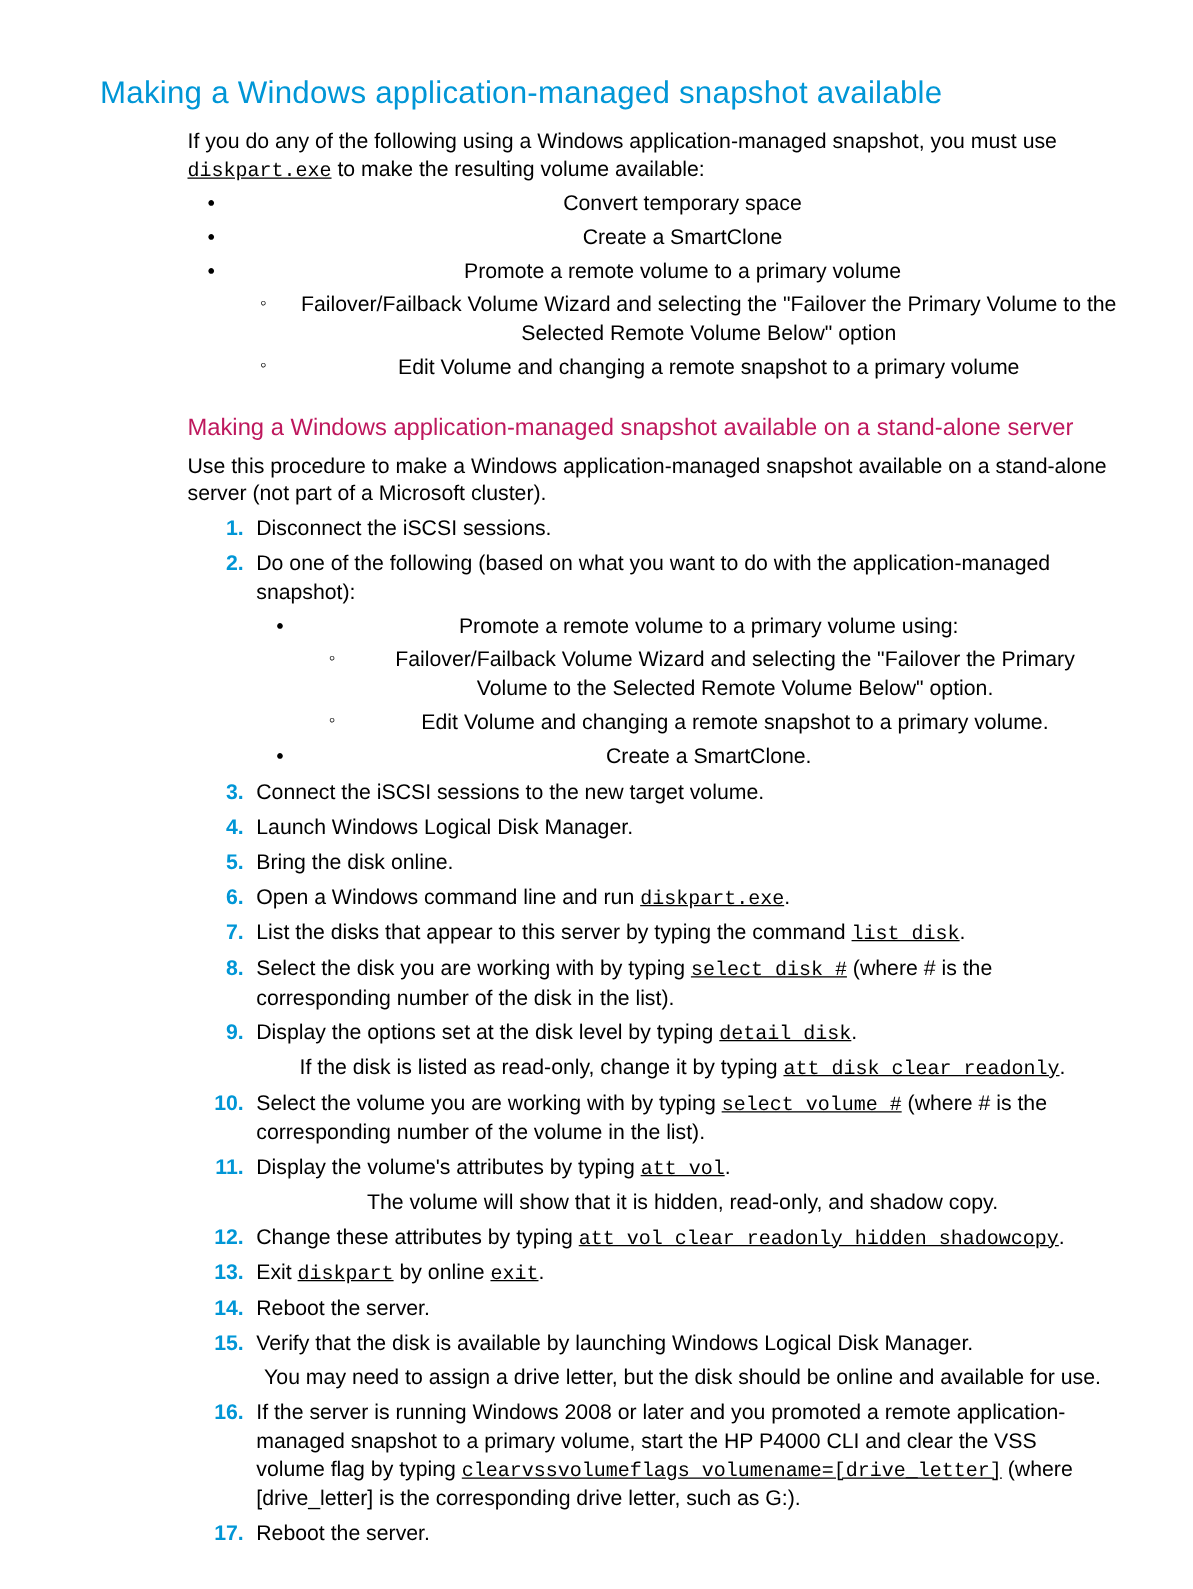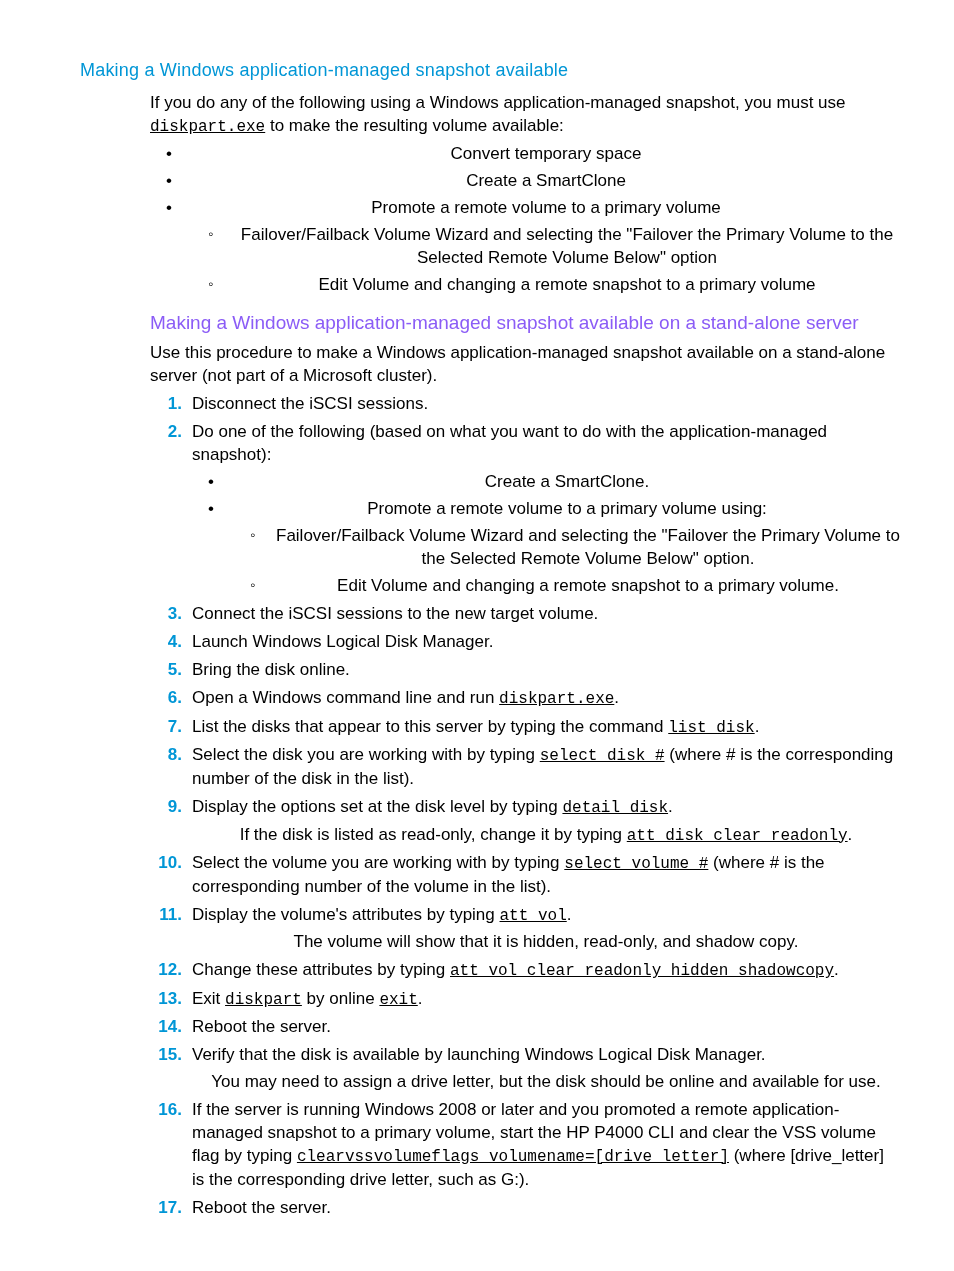--- a/index.html
+++ b/index.html
@@ -9,29 +9,29 @@
     color: #000;
     background: #fff;
     margin: 0;
     padding: 58px 54px 40px 80px;
     width: 954px;
     box-sizing: border-box;
   }
   h1 {
     font-weight: normal;
     color: #0096d6;
-    font-size: 18px;
+    font-size: 25px;
     margin: 0 0 10px 0;
     letter-spacing: 0.2px;
   }
   h2 {
     font-weight: normal;
-    color: #8b5cf6;
+    color: #be185d;
     font-size: 19px;
-    margin: 14px 0 6px 0;
+    margin: 24px 0 6px 0;
   }
   .indent {
     margin-left: 70px;
   }
   p {
     margin: 4px 0 4px 0;
   }
   code {
     font-family: "Courier New", monospace;
     font-size: 16px;
@@ -68,21 +68,21 @@
   ul.circ > li::before {
     content: "◦";
     position: absolute;
     left: 16px;
     top: 0;
     font-size: 15px;
   }
   ol.steps {
     list-style: none;
     padding: 0;
-    margin: 4px 0;
+    margin: 4px 13px;
     counter-reset: step;
   }
   ol.steps > li {
     position: relative;
     padding-left: 42px;
     margin: 5px 0;
     counter-increment: step;
   }
   ol.steps > li::before {
     content: counter(step) ".";
@@ -123,28 +123,28 @@
   </ul>
 
   <h2>Making a Windows application-managed snapshot available on a stand-alone server</h2>
   <p>Use this procedure to make a Windows application-managed snapshot available on a stand-alone server (not part of a Microsoft cluster).</p>
 
   <ol class="steps">
     <li>Disconnect the iSCSI sessions.</li>
     <li>
       <span>Do one of the following (based on what you want to do with the application-managed snapshot):</span>
       <ul class="bullets">
-        <li>Create a SmartClone.</li>
         <li>
           <span>Promote a remote volume to a primary volume using:</span>
           <ul class="circ">
             <li>Failover/Failback Volume Wizard and selecting the "Failover the Primary Volume to the Selected Remote Volume Below" option.</li>
             <li>Edit Volume and changing a remote snapshot to a primary volume.</li>
           </ul>
         </li>
+        <li>Create a SmartClone.</li>
       </ul>
     </li>
     <li>Connect the iSCSI sessions to the new target volume.</li>
     <li>Launch Windows Logical Disk Manager.</li>
     <li>Bring the disk online.</li>
     <li>
       <span>Open a Windows command line and run </span><code>diskpart.exe</code><span>.</span>
     </li>
     <li>
       <span>List the disks that appear to this server by typing the command </span><code>list disk</code><span>.</span>

